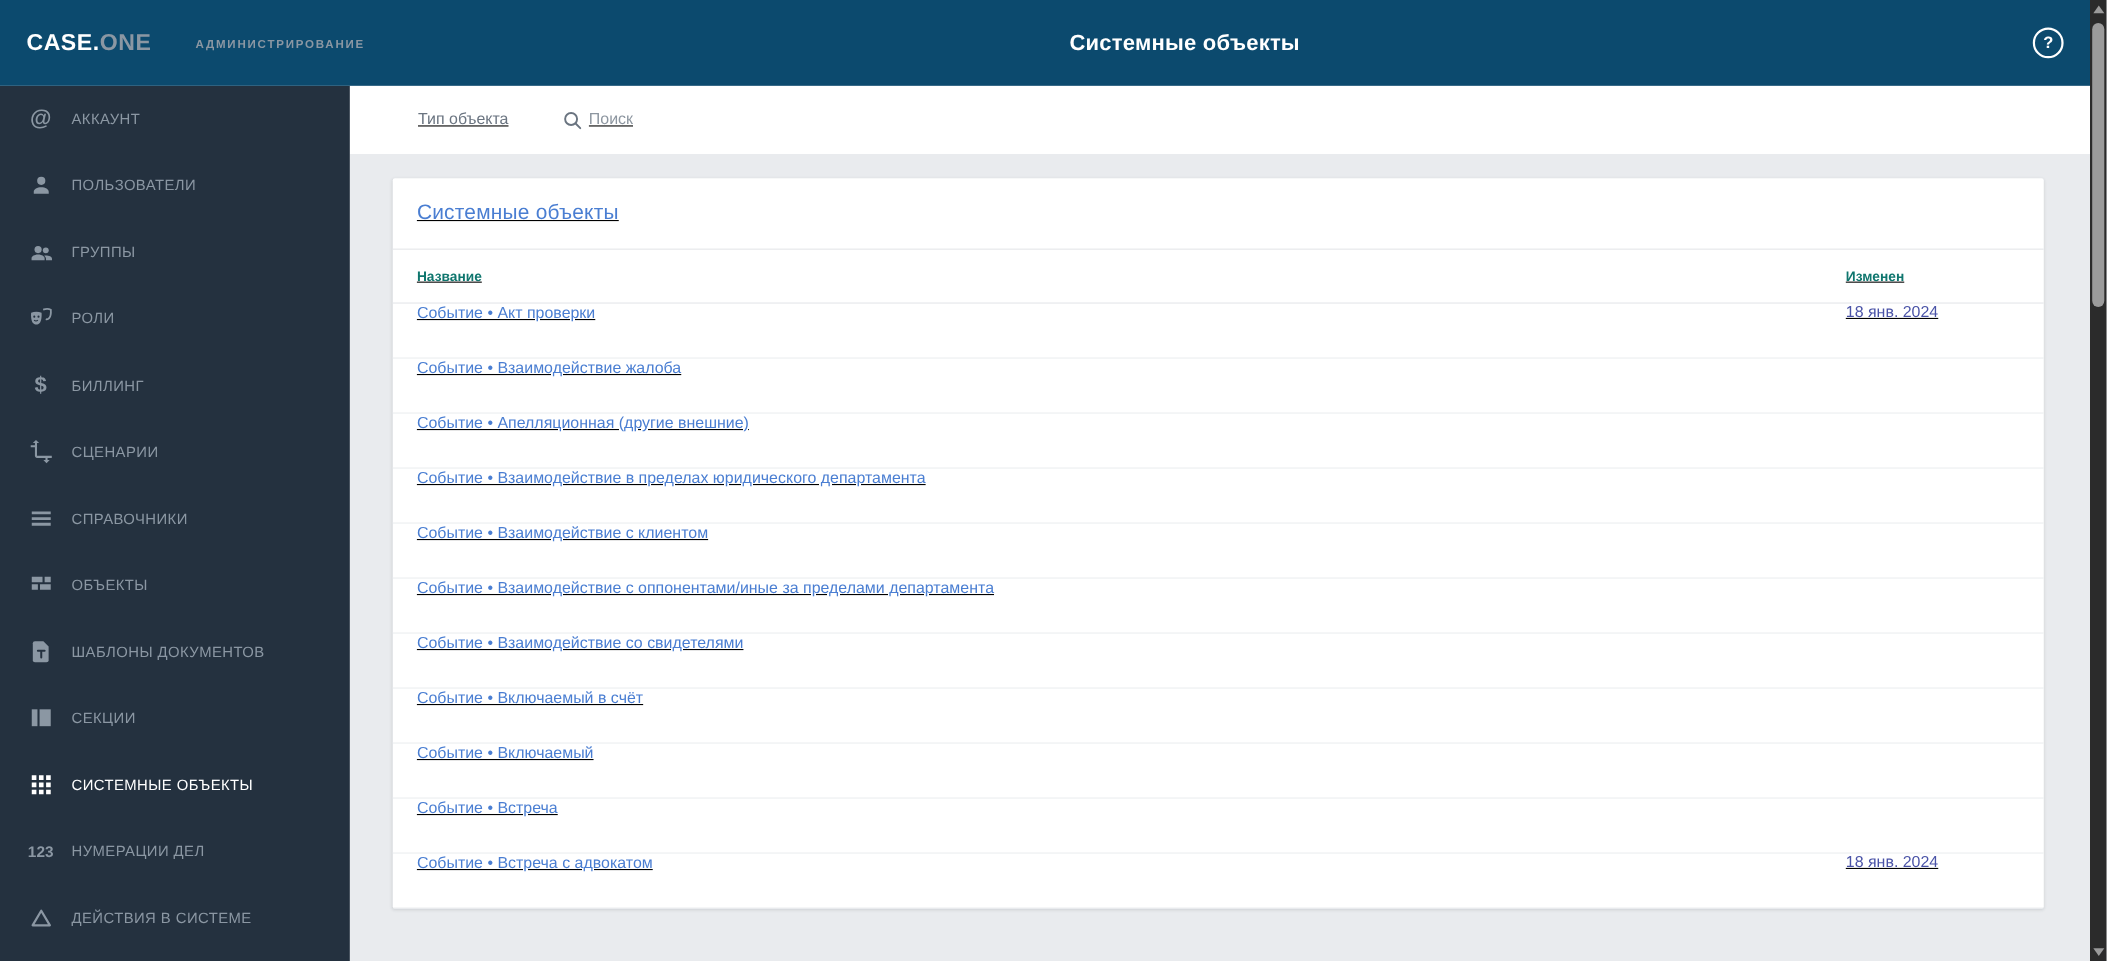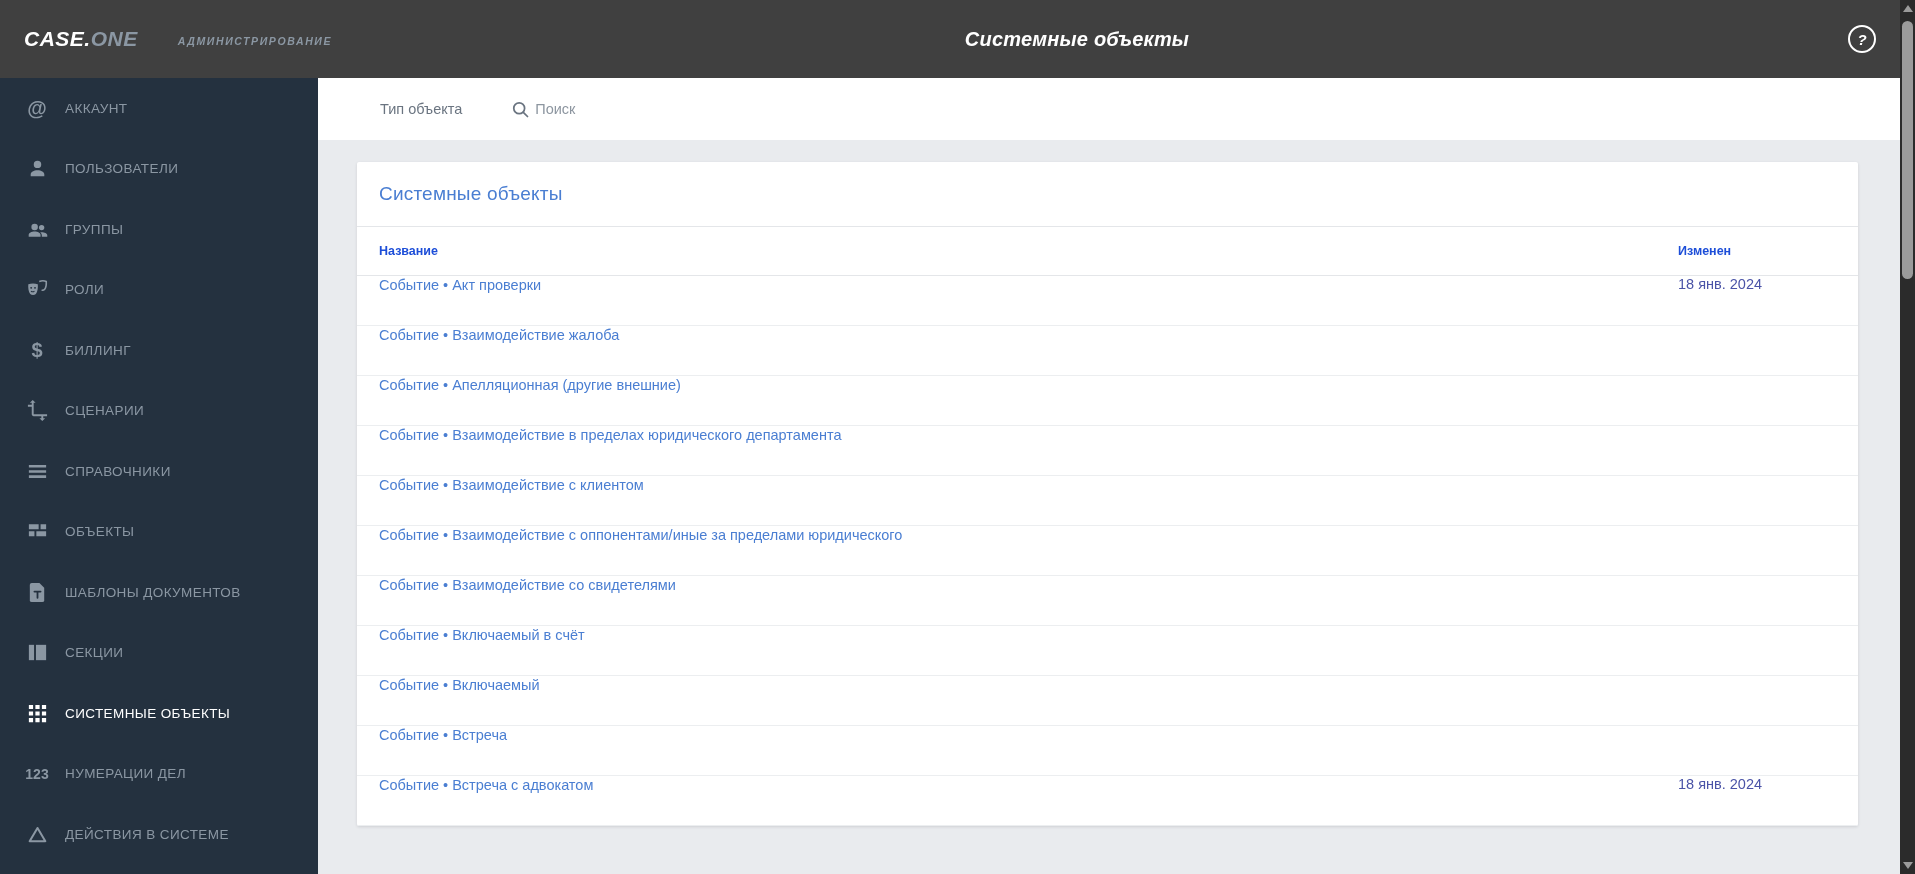--- a/index.html
+++ b/index.html
@@ -1,58 +1,58 @@
 <!DOCTYPE html>
 <html><head>
 <meta charset="utf-8">
 <style>
   * { margin:0; padding:0; box-sizing:border-box; }
   html,body { width:1915px; height:874px; overflow:hidden; font-family:"Liberation Sans", sans-serif; background:#e9ebee; }
 
   
-  .app-header { position:absolute; left:0; top:0; width:1906px; height:78px; background:#404040; z-index:5;font-style:italic; }
+  .app-header { position:absolute; left:0; top:0; width:1906px; height:78px; background:#0c4a6e; z-index:5; }
   .logo-wrap { position:absolute; left:24px; top:0; height:78px; display:flex; align-items:center; }
   .logo-primary { color:#ffffff; font-size:21px; font-weight:700; letter-spacing:.5px; }
   .logo-secondary { color:#8b97a3; font-size:21px; font-weight:700; letter-spacing:.5px; }
   .logo-subtitle { color:#8b97a3; font-size:10.5px; font-weight:700; letter-spacing:1.6px; margin-left:40px; padding-top:3px; }
   .header-title { position:absolute; left:318px; right:70px; top:0; height:78px; display:flex; align-items:center; justify-content:center;
                   color:#ffffff; font-size:20px; font-weight:700; letter-spacing:.2px; }
   .help-btn { position:absolute; right:30px; top:25px; width:28px; height:28px; border:2.4px solid #ffffff; border-radius:50%;
               display:flex; align-items:center; justify-content:center; color:#ffffff; font-size:15px; font-weight:700; cursor:pointer; }
 
   
   .sidebar { position:absolute; left:0; top:78px; width:318px; bottom:0; background:#24313f; z-index:4; }
   .side-item { height:60.5px; display:flex; align-items:center; padding-left:22px; color:#8b97a3; cursor:pointer; }
   .side-item.active { color:#ffffff; }
   .side-item .icon { width:30px; height:26px; display:flex; align-items:center; justify-content:center; flex-shrink:0; }
   .side-item .icon svg { width:23px; height:23px; }
   .icon-char { font-size:20px; font-weight:700; line-height:1; }
   .icon-char.small { font-size:14px; letter-spacing:0; }
   .side-label { margin-left:13px; font-size:13.5px; letter-spacing:.4px; white-space:nowrap; }
 
   
-  .main { position:absolute; left:318px; top:78px; right:15px; bottom:0; background:#e9ebee; }
+  .main { position:absolute; left:318px; top:78px; right:15px; bottom:0; background:#e9ebee;text-decoration:underline; }
   .toolbar { height:62px; background:#ffffff; display:flex; align-items:center; padding-left:62px; }
   .filter-label { color:#6a7480; font-size:14.5px; cursor:pointer; }
   .search-box { display:flex; align-items:center; margin-left:48px; }
   .search-box svg { width:21px; height:21px; color:#6a7480; }
   .search-input { border:none; outline:none; font-size:14.5px; margin-left:4px; width:220px; color:#3a4149;
                   font-family:"Liberation Sans", sans-serif; background:transparent; }
   .search-input::placeholder { color:#8d96a0; opacity:1; }
 
   .card { margin:22px 42px 0 39px; background:#ffffff; border-radius:2px; box-shadow:0 1px 3px rgba(40,50,60,.14); overflow:hidden; }
   .card-title-row { height:64px; display:flex; align-items:center; padding-left:22px; }
   .card-title { color:#4a7ed2; font-size:19px; letter-spacing:.2px; }
 
   .t-head { height:50px; display:flex; align-items:center; border-top:1px solid #e4e6e9; border-bottom:1px solid #e4e6e9; }
   .t-row  { height:50px; display:flex; border-bottom:1px solid #eceef0; cursor:pointer; }
   .t-row:first-child { border-bottom:1px solid #eceef0; }
   .col-name { flex:1; padding-left:22px; overflow:hidden; white-space:nowrap; }
   .col-date { width:180px; flex-shrink:0; }
-  .t-head .col-name, .t-head .col-date { color:#1d4ed8; font-size:12.5px; font-weight:700; }
+  .t-head .col-name, .t-head .col-date { color:#0f766e; font-size:12.5px; font-weight:700; }
   .t-row .col-name a { color:#4a7ed2; font-size:14.5px; text-decoration:none; }
   .t-row .col-date { color:#4a53a7; font-size:14.5px; }
 
   
   .scrollbar { position:absolute; right:0; top:0; width:15px; height:874px; background:#2b2b2b; z-index:10; }
   .sb-arrow-up { position:absolute; top:5px; left:2.5px; width:0; height:0;
                  border-left:5px solid transparent; border-right:5px solid transparent; border-bottom:7px solid #9b9b9b; }
   .sb-arrow-down { position:absolute; bottom:5px; left:2.5px; width:0; height:0;
                  border-left:5px solid transparent; border-right:5px solid transparent; border-top:7px solid #9b9b9b; }
   .sb-thumb { position:absolute; top:21px; left:2px; width:11px; height:258px; background:#9b9b9b; border-radius:6px; }
@@ -214,21 +214,21 @@
         </div>
         <div class="t-row">
           <div class="col-name"><a href="#">Событие • Взаимодействие в пределах юридического департамента</a></div>
           <div class="col-date"></div>
         </div>
         <div class="t-row">
           <div class="col-name"><a href="#">Событие • Взаимодействие с клиентом</a></div>
           <div class="col-date"></div>
         </div>
         <div class="t-row">
-          <div class="col-name"><a href="#">Событие • Взаимодействие с оппонентами/иные за пределами юридического</a></div>
+          <div class="col-name"><a href="#">Событие • Взаимодействие с оппонентами/иные за пределами департамента</a></div>
           <div class="col-date"></div>
         </div>
         <div class="t-row">
           <div class="col-name"><a href="#">Событие • Взаимодействие со свидетелями</a></div>
           <div class="col-date"></div>
         </div>
         <div class="t-row">
           <div class="col-name"><a href="#">Событие • Включаемый в счёт</a></div>
           <div class="col-date"></div>
         </div>

